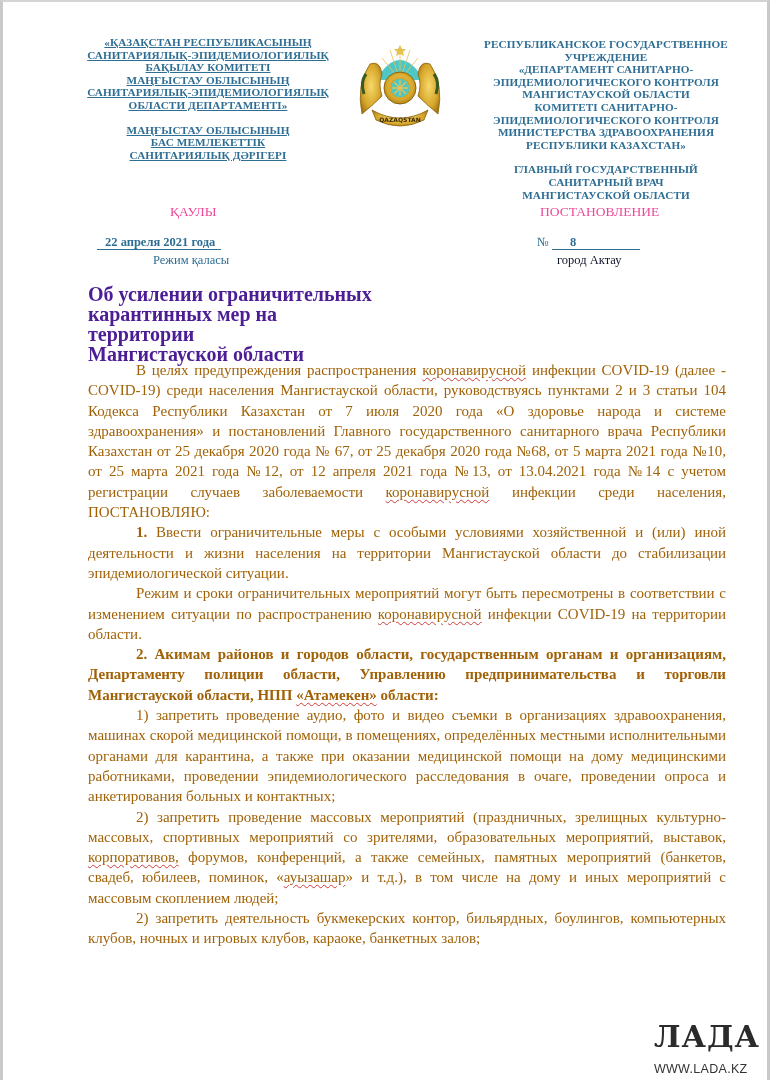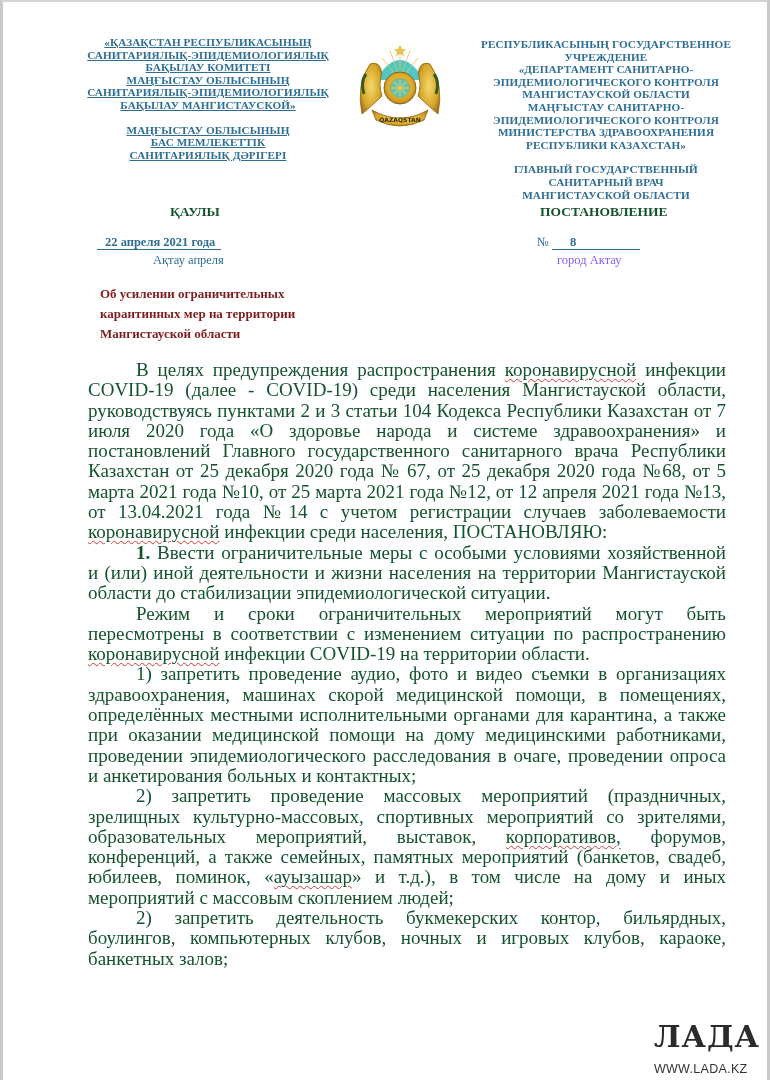--- a/index.html
+++ b/index.html
@@ -23,49 +23,49 @@
     font-size: 11.2px; line-height: 12.6px;
     letter-spacing: 0.1px;
   }
   .hdr-left { left: 68px; top: 36px; width: 280px; text-decoration: underline; }
   .hdr-right { left: 478px; top: 38px; width: 256px; }
   .hdr-gap { height: 12px; }
   .emblem {
     position: absolute; left: 352px; top: 34px; width: 96px; height: 100px;
   }
   .doc-type {
-    position: absolute; font-weight: bold; color: #14532d; font-size: 13.5px;
+    position: absolute; font-weight: normal; color: #ec4899; font-size: 13.5px;
   }
   .doc-type.left { left: 170px; top: 204px; }
   .doc-type.right { left: 540px; top: 204px; }
   .date-line {
     position: absolute; left: 97px; top: 236px;
     font-weight: bold; color: #2f6e94; font-size: 12.5px;
     border-bottom: 1.3px solid #2f6e94; padding: 0 6px 0 8px; line-height: 13px;
   }
   .city-left {
     position: absolute; left: 153px; top: 253px; color: #2f6e94; font-size: 12.5px;
   }
   .num-line {
     position: absolute; left: 537px; top: 236px; color: #2f6e94; font-size: 12.5px; line-height: 13px;
   }
   .num-line .num-val {
     display: inline-block; width: 88px; border-bottom: 1.3px solid #2f6e94;
     font-weight: bold; padding-left: 18px; box-sizing: border-box;
   }
   .city-right {
-    position: absolute; left: 557px; top: 253px; color: #8b5cf6; font-size: 12.5px; text-align: center;
+    position: absolute; left: 557px; top: 253px; color: #0f172a; font-size: 12.5px; text-align: center;
   }
   .title {
-    position: absolute; left: 100px; top: 284px; width: 300px;
-    font-weight: bold; font-size: 13px; line-height: 20px; color: #7f1d1d;
+    position: absolute; left: 88px; top: 284px; width: 300px;
+    font-weight: bold; font-size: 20px; line-height: 20px; color: #4c1d95;
   }
   .body {
     position: absolute; left: 88px; top: 360px; width: 638px;
-    font-size: 19px; line-height: 20.3px; color: #14532d;
+    font-size: 15px; line-height: 20.3px; color: #a16207;
     text-align: justify;
   }
   .body p { margin: 0; text-indent: 48px; }
   .b { font-weight: bold; }
   .squig {
     text-decoration: underline wavy #d23a3a;
     text-decoration-thickness: 1px;
     text-underline-offset: 2px;
   }
   .watermark {
@@ -85,21 +85,21 @@
 <body>
 
 <div class="page-frame"></div>
 
 <div class="hdr-col hdr-left">
   <div>«ҚАЗАҚСТАН РЕСПУБЛИКАСЫНЫҢ</div>
   <div>САНИТАРИЯЛЫҚ-ЭПИДЕМИОЛОГИЯЛЫҚ</div>
   <div>БАҚЫЛАУ КОМИТЕТІ</div>
   <div>МАҢҒЫСТАУ ОБЛЫСЫНЫҢ</div>
   <div>САНИТАРИЯЛЫҚ-ЭПИДЕМИОЛОГИЯЛЫҚ</div>
-  <div>БАҚЫЛАУ МАНГИСТАУСКОЙ»</div>
+  <div>ОБЛАСТИ ДЕПАРТАМЕНТІ»</div>
   <div class="hdr-gap"></div>
   <div>МАҢҒЫСТАУ ОБЛЫСЫНЫҢ</div>
   <div>БАС МЕМЛЕКЕТТІК</div>
   <div>САНИТАРИЯЛЫҚ ДӘРІГЕРІ</div>
 </div>
 
 <div class="emblem">
   <svg width="96" height="100" viewBox="0 0 96 100">
     <defs>
       <radialGradient id="gold" cx="50%" cy="45%" r="60%">
@@ -128,60 +128,61 @@
     <circle cx="48" cy="54" r="16" fill="url(#gold)" stroke="#8a6412" stroke-width="1"></circle>
     <circle cx="48" cy="54" r="10" fill="#4fc7c5" stroke="#d6a62a" stroke-width="1.5"></circle>
     <path d="M48 46 L48 62 M40 54 L56 54 M42 48 L54 60 M54 48 L42 60" stroke="#e8c250" stroke-width="1.3"></path>
 
     <path d="M20 76 Q48 92 76 76 L72 86 Q48 98 24 86 Z" fill="url(#gold)" stroke="#8a6412" stroke-width="0.8"></path>
     <text x="48" y="88" text-anchor="middle" font-size="6" font-weight="bold" fill="#3a2a08" font-family="DejaVu Sans, sans-serif">QAZAQSTAN</text>
   </svg>
 </div>
 
 <div class="hdr-col hdr-right">
-  <div>РЕСПУБЛИКАСЫНЫҢ ГОСУДАРСТВЕННОЕ</div>
+  <div>РЕСПУБЛИКАНСКОЕ ГОСУДАРСТВЕННОЕ</div>
   <div>УЧРЕЖДЕНИЕ</div>
   <div>«ДЕПАРТАМЕНТ САНИТАРНО-</div>
   <div>ЭПИДЕМИОЛОГИЧЕСКОГО КОНТРОЛЯ</div>
   <div>МАНГИСТАУСКОЙ ОБЛАСТИ</div>
-  <div>МАҢҒЫСТАУ САНИТАРНО-</div>
+  <div>КОМИТЕТІ САНИТАРНО-</div>
   <div>ЭПИДЕМИОЛОГИЧЕСКОГО КОНТРОЛЯ</div>
   <div>МИНИСТЕРСТВА ЗДРАВООХРАНЕНИЯ</div>
   <div>РЕСПУБЛИКИ КАЗАХСТАН»</div>
   <div class="hdr-gap"></div>
   <div>ГЛАВНЫЙ ГОСУДАРСТВЕННЫЙ</div>
   <div>САНИТАРНЫЙ ВРАЧ</div>
   <div>МАНГИСТАУСКОЙ ОБЛАСТИ</div>
 </div>
 
 <div class="doc-type left">ҚАУЛЫ</div>
 <div class="doc-type right">ПОСТАНОВЛЕНИЕ</div>
 
 <div class="date-line">22 апреля 2021  года</div>
-<div class="city-left">Ақтау апреля</div>
+<div class="city-left">Режим қаласы</div>
 
 <div class="num-line">
   <span>№</span>
   <span class="num-val">8</span>
 </div>
 <div class="city-right">город Актау</div>
 
 <div class="title">
   <div>Об усилении ограничительных</div>
   <div>карантинных мер на территории</div>
   <div>Мангистауской  области</div>
 </div>
 
 <div class="body">
   <p><span>В целях предупреждения распространения </span><span class="squig">коронавирусной</span><span> инфекции COVID-19 (далее - COVID-19) среди населения Мангистауской области, руководствуясь пунктами 2 и 3 статьи 104 Кодекса Республики Казахстан от 7 июля 2020 года «О здоровье народа и системе здравоохранения» и постановлений Главного государственного санитарного врача Республики Казахстан от 25 декабря 2020 года № 67, от 25 декабря 2020 года  №68,  от 5 марта 2021 года №10,  от 25 марта 2021 года №12, от 12 апреля 2021 года №13, от 13.04.2021 года №14 с учетом регистрации случаев заболеваемости </span><span class="squig">коронавирусной</span><span> инфекции среди населения,  ПОСТАНОВЛЯЮ:</span></p>
 
   <p><span class="b">1.</span><span> Ввести ограничительные меры с особыми условиями хозяйственной и (или) иной деятельности и жизни населения на территории Мангистауской области до стабилизации эпидемиологической ситуации.</span></p>
 
   <p><span>Режим и сроки ограничительных мероприятий могут быть пересмотрены в соответствии с изменением ситуации по распространению </span><span class="squig">коронавирусной</span><span> инфекции COVID-19 на территории области.</span></p>
 
+  <p class="b"><span>2. Акимам районов и городов области, государственным органам и организациям, Департаменту полиции области, Управлению предпринимательства и торговли Мангистауской области, НПП </span><span class="squig">«Атамекен»</span><span> области:</span></p>
 
   <p>1) запретить проведение аудио, фото и видео съемки в организациях здравоохранения, машинах скорой медицинской помощи, в помещениях, определённых местными исполнительными органами для карантина, а также при оказании медицинской помощи на дому медицинскими работниками, проведении эпидемиологического расследования в очаге, проведении опроса и анкетирования больных и контактных;</p>
 
   <p><span>2) запретить проведение массовых мероприятий (праздничных, зрелищных культурно-массовых, спортивных мероприятий со зрителями, образовательных мероприятий, выставок, </span><span class="squig">корпоративов,</span><span> форумов, конференций, а также семейных, памятных мероприятий (банкетов, свадеб, юбилеев, поминок, «</span><span class="squig">ауызашар</span><span>» и т.д.), в том числе на дому и иных мероприятий с массовым скоплением людей;</span></p>
 
   <p>2) запретить деятельность букмекерских контор, бильярдных, боулингов, компьютерных клубов, ночных и игровых клубов, караоке, банкетных залов;</p>
 </div>
 
 <div class="watermark">
   <div class="wm-logo">ЛАДА</div>

